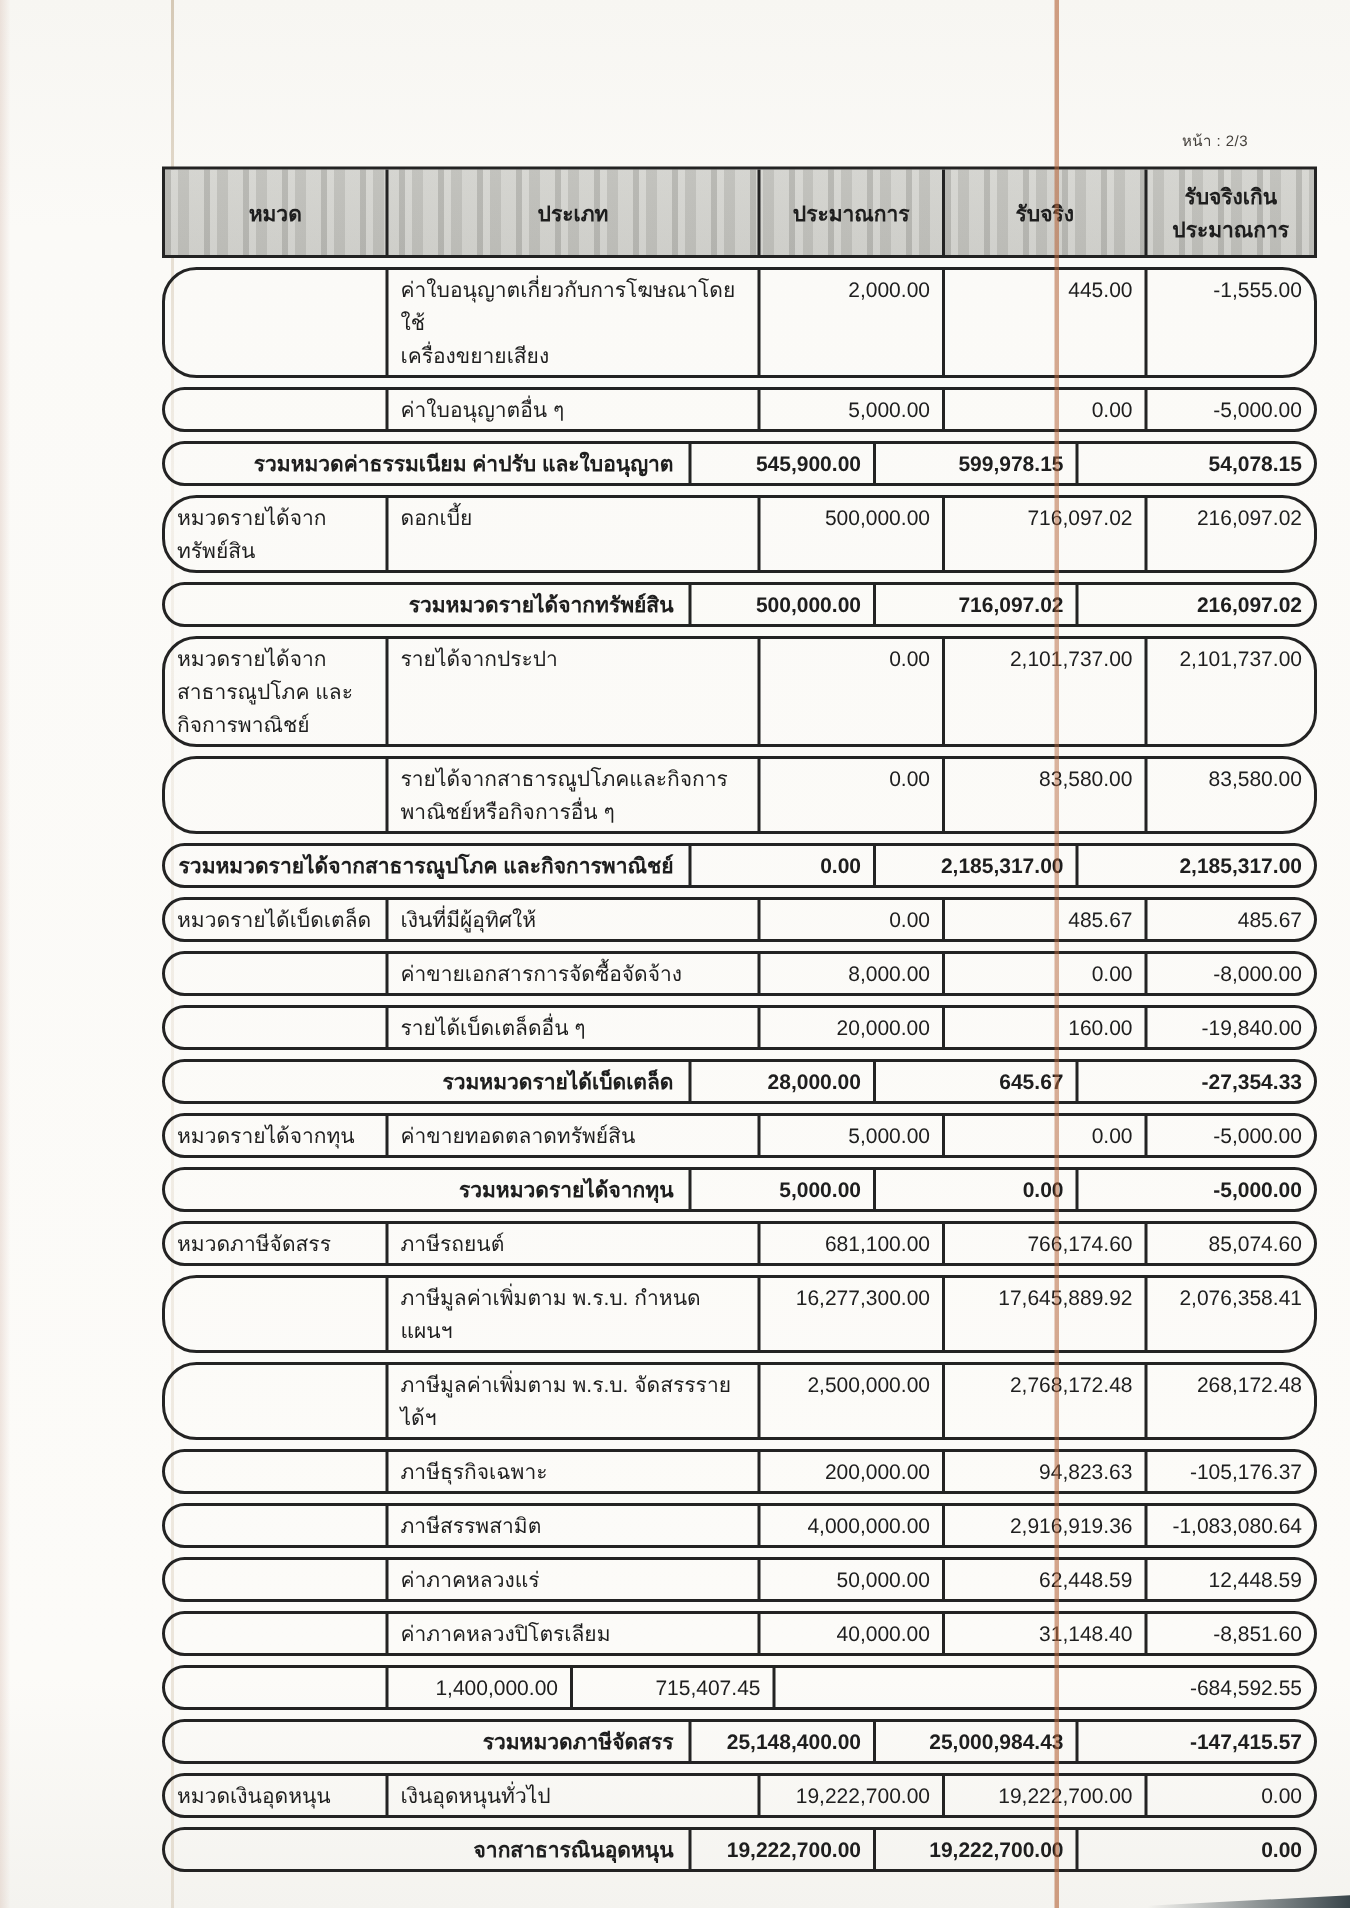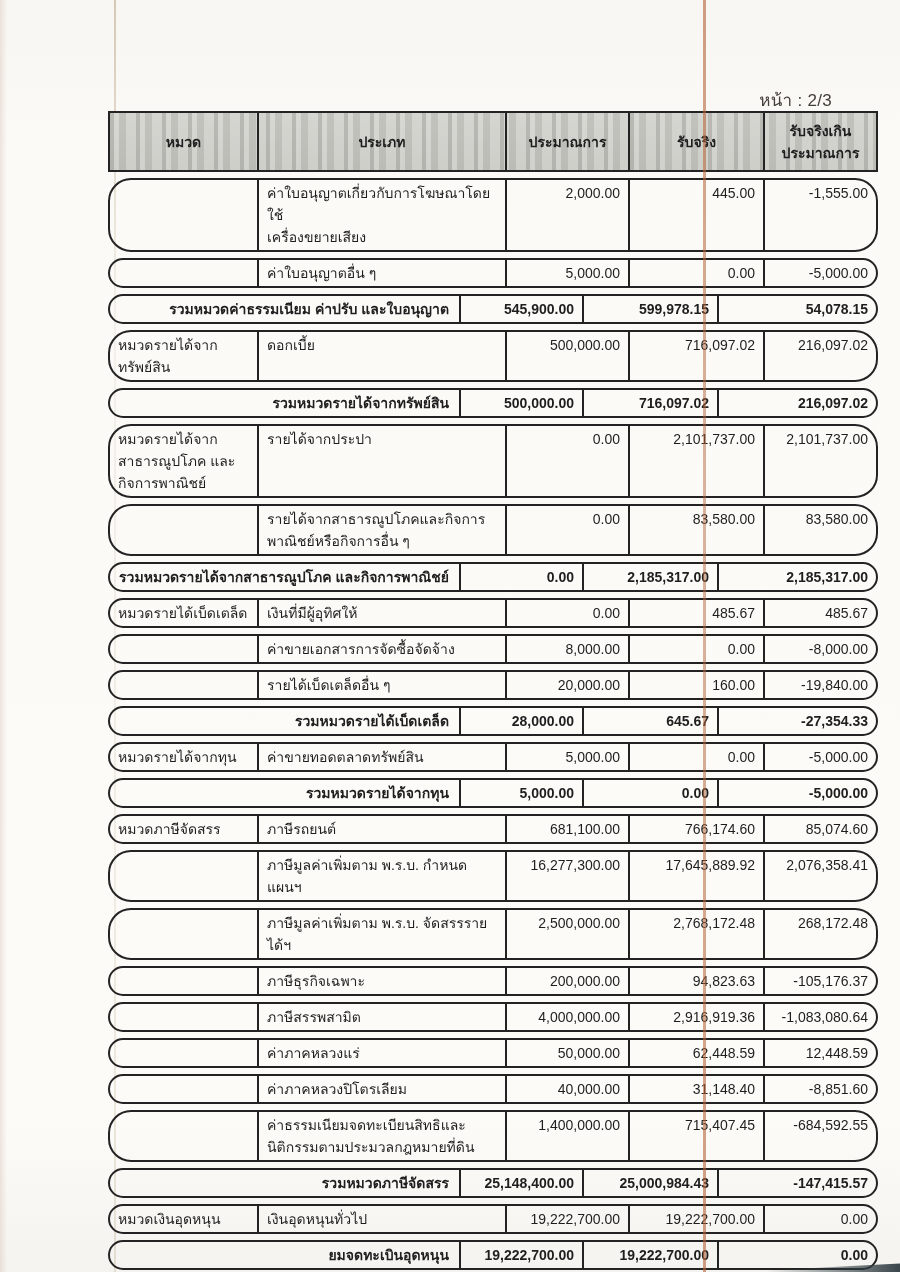--- a/index.html
+++ b/index.html
@@ -24,21 +24,21 @@
     position:absolute;left:0;top:0;width:7px;height:100%;z-index:3;
     background:linear-gradient(to right,rgba(206,174,160,.30),rgba(206,174,160,0));
   }
   .corner-shadow{
     position:absolute;right:0;bottom:0;width:135px;height:10px;z-index:7;
     background:linear-gradient(to right,rgba(58,72,78,0),rgba(47,60,66,.95));
     clip-path:polygon(0 85%,100% 15%,100% 100%,0 100%);
   }
   .page-label{
     position:absolute;top:86px;right:68px;
-    font-size:17px;color:#433f3a;letter-spacing:.3px;
+    font-size:10px;color:#433f3a;letter-spacing:.3px;
   }
   
   .table{position:absolute;left:88px;top:111px;width:770px;z-index:5;padding-left:20px;}
   .thead,.trow{display:flex;box-sizing:border-box;border:2px solid #232323;background:transparent;}
   .thead{
     height:61px;font-weight:bold;font-size:15px;
     background:
       repeating-linear-gradient(90deg,rgba(110,110,106,.22) 0 4px,rgba(250,250,248,.20) 4px 9px,rgba(130,130,126,.16) 9px 16px,rgba(235,235,232,.22) 16px 26px),
       linear-gradient(180deg,#cfcfca,#c6c6c1);
   }
@@ -221,40 +221,38 @@
         </div>
         <div class="trow item">
           <div class="cell c1"></div>
           <div class="cell c2">ค่าภาคหลวงปิโตรเลียม</div>
           <div class="cell c3 num">40,000.00</div>
           <div class="cell c4 num">31,148.40</div>
           <div class="cell c5 num">-8,851.60</div>
         </div>
         <div class="trow item">
           <div class="cell c1"></div>
-          <div class="cell c2">ค่าธรรมเนียมจดทะเบียนสิทธิและ
-นิติกรรมตามประมวลกฎหมายที่ดิน</div>
           <div class="cell c3 num">1,400,000.00</div>
           <div class="cell c4 num">715,407.45</div>
           <div class="cell c5 num">-684,592.55</div>
         </div>
         <div class="trow total">
           <div class="cell merged">รวมหมวดภาษีจัดสรร</div>
           <div class="cell c3 num">25,148,400.00</div>
           <div class="cell c4 num">25,000,984.43</div>
           <div class="cell c5 num">-147,415.57</div>
         </div>
         <div class="trow item">
           <div class="cell c1">หมวดเงินอุดหนุน</div>
           <div class="cell c2">เงินอุดหนุนทั่วไป</div>
           <div class="cell c3 num">19,222,700.00</div>
           <div class="cell c4 num">19,222,700.00</div>
           <div class="cell c5 num">0.00</div>
         </div>
         <div class="trow total">
-          <div class="cell merged">ยมจดทะเบินอุดหนุน</div>
+          <div class="cell merged">จากสาธารณินอุดหนุน</div>
           <div class="cell c3 num">19,222,700.00</div>
           <div class="cell c4 num">19,222,700.00</div>
           <div class="cell c5 num">0.00</div>
         </div>
       </div>
   </div>
 </div>
 
 </body></html>

